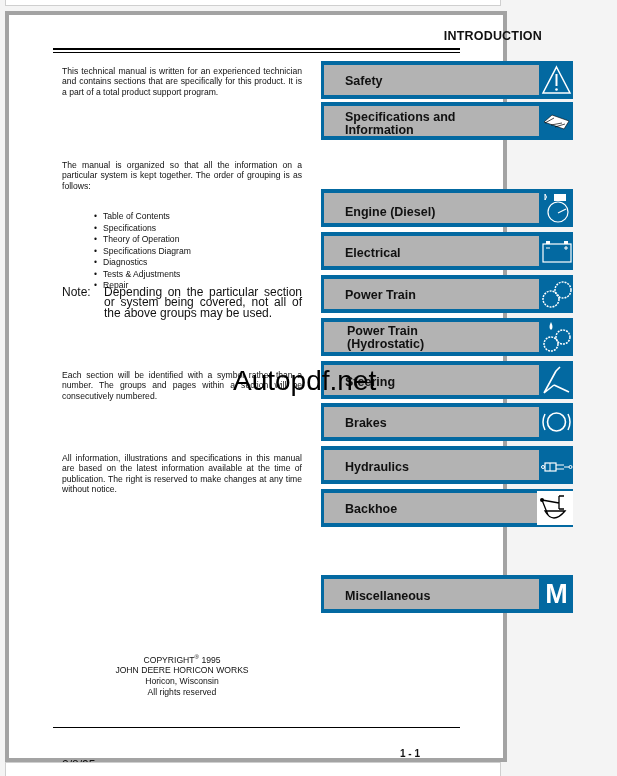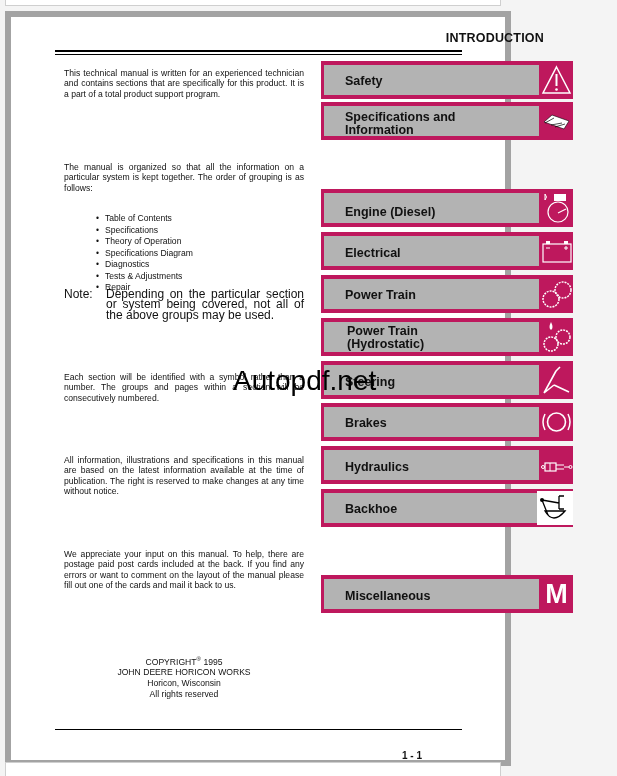--- a/index.html
+++ b/index.html
@@ -1,34 +1,34 @@
 <!DOCTYPE html>
 <html><head>
 <meta charset="utf-8">
 <style>
   html, body { margin:0; padding:0; }
   body { width:617px; height:776px; background:#f4f4f4; position:relative; overflow:hidden; font-family:"Liberation Sans", sans-serif; color:#111; }
   .page-prev { position:absolute; left:5px; top:-20px; width:494px; height:24px; background:#fff; border:1px solid #cfcfcf; }
-  .page { position:absolute; left:5px; top:11px; width:494px; height:743px; background:#fff; border:6px solid #a3a3a3; }
+  .page { position:absolute; left:5px; top:11px; width:494px; height:743px; background:#fff; border:4px solid #a3a3a3; }
   .page-next { position:absolute; left:5px; top:762px; width:494px; height:40px; background:#fff; border:1px solid #cfcfcf; }
   .title { position:absolute; right:-39px; top:14px; font-weight:bold; font-size:12.5px; letter-spacing:0.2px; text-align:right; width:200px; }
   .rule-top1 { position:absolute; left:44px; top:33px; width:407px; height:2px; background:#000; }
   .rule-top2 { position:absolute; left:44px; top:37px; width:407px; height:1px; background:#000; }
   .para { position:absolute; left:53px; width:240px; font-size:8.6px; line-height:10.3px; text-align:justify; }
   .bullets { position:absolute; left:70px; top:181px; margin:15px; padding:0; list-style:none; font-size:8.6px; line-height:11.5px; }
   .bullets li::before { content:"\2022"; display:inline-block; width:9px; }
   .note { position:absolute; left:53px; top:272px; width:240px; font-size:12px; line-height:10.3px; }
   .note .lbl { position:absolute; left:0; top:0; }
   .note .txt { margin-left:42px; display:block; text-align:justify; }
   .copyright { position:absolute; left:83px; top:637px; width:180px; text-align:center; font-size:8.6px; line-height:10.6px; }
   .copyright sup { font-size:6px; }
   .rule-bot { position:absolute; left:44px; top:712px; width:407px; height:1px; background:#000; }
   .footer-date { position:absolute; left:53px; top:743px; font-size:12px; }
   .footer-page { position:absolute; right:83px; top:733px; font-size:10px; font-weight:bold; }
-  .tab { position:absolute; left:321px; width:252px; height:38px; background:#be185d; }
+  .tab { position:absolute; left:321px; width:252px; height:38px; background:#0369a1; }
   .tab .box { position:absolute; left:3px; top:4px; width:215px; height:30px; background:#b3b3b3; }
   .tab .lbl { position:absolute; left:24px; font-weight:bold; font-size:12.5px; line-height:13px; white-space:pre-line; }
   .tab .ico { position:absolute; left:219px; top:2px; width:33px; height:34px; }
   .tab .ico svg { width:33px; height:34px; display:block; }
   .watermark { position:absolute; left:233px; top:365px; font-size:28px; color:#000000; letter-spacing:0px; font-family:Liberation Sans, sans-serif; pointer-events:none; }
 </style>
 </head>
 <body>
 
 <div class="page-prev"></div>
@@ -48,21 +48,20 @@
     <li><span>Diagnostics</span></li>
     <li><span>Tests &amp; Adjustments</span></li>
     <li><span>Repair</span></li>
   </ul>
   <div class="note">
     <span class="lbl">Note:</span>
     <span class="txt">Depending on the particular section or system being covered, not all of the above groups may be used.</span>
   </div>
   <div class="para" style="top:355px">Each section will be identified with a symbol rather than a number. The groups and pages within a section will be consecutively numbered.</div>
   <div class="para" style="top:438px">All information, illustrations and specifications in this manual are based on the latest information available at the time of publication. The right is reserved to make changes at any time without notice.</div>
-  <div class="para" style="top:532px">We appreciate your input on this manual. To help, there are postage paid post cards included at the back. If you find any errors or want to comment on the layout of the manual please fill out one of the cards and mail it back to us.</div>
 
   <div class="copyright">
     <div><span>COPYRIGHT</span><sup>®</sup><span> 1995</span></div>
     <div>JOHN DEERE HORICON WORKS</div>
     <div>Horicon, Wisconsin</div>
     <div>All rights reserved</div>
   </div>
 
   <div class="rule-bot"></div>
   <div class="footer-date">2/8/95</div>

